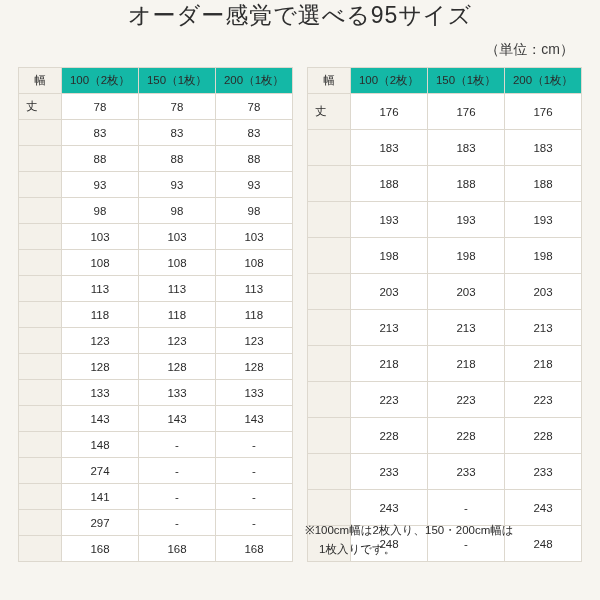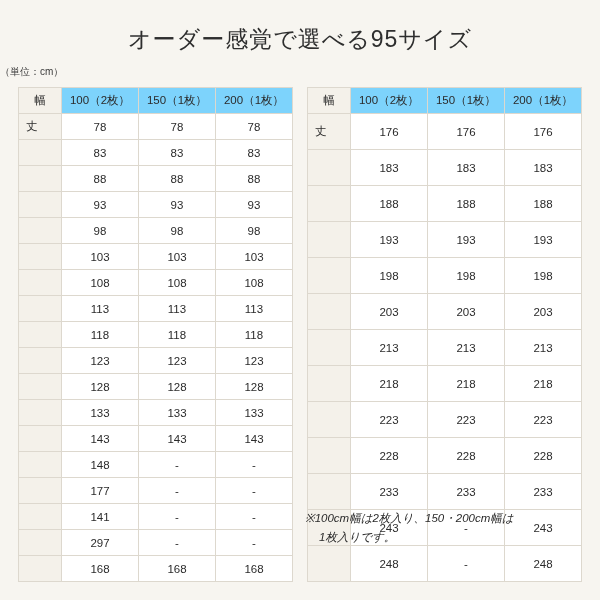--- a/index.html
+++ b/index.html
@@ -19,25 +19,25 @@
     width: 600px;
     height: 600px;
     box-sizing: border-box;
     padding: 0;
   }
   .title {
     text-align: center;
     font-size: 23px;
     letter-spacing: 1px;
     color: #2e2e2e;
-    padding-top: 24px;
     font-weight: 400;
   }
   .unit {
-    font-size: 10px;
+    text-align: right;
+    font-size: 14px;
     color: #3a3a3a;
     padding-right: 26px;
     padding-top: 10px;
   }
   .tables {
     display: flex;
     justify-content: center;
     gap: 14px;
     padding: 8px 18px 0 18px;
     box-sizing: border-box;
@@ -54,21 +54,21 @@
   th, td {
     border: 1px solid #ddd8ce;
     height: 25px;
     text-align: center;
     vertical-align: middle;
     font-weight: 400;
     color: #2b2b2b;
     padding: 0;
   }
   thead th {
-    background: #7dd3fc;
+    background: #14b8a6;
     font-size: 11.5px;
     color: #2b2b2b;
   }
   .col-head {
     width: 42px;
     background: #f4f1ea;
   }
   .col-v {
     width: 76px;
   }
@@ -80,26 +80,25 @@
   }
   td.blank {
     background: #f4f1ea;
   }
   td.val {
     background: #ffffff;
   }
   .note {
     position: absolute;
     left: 305px;
-    top: 509px;
+    top: 521px;
     width: 280px;
     font-size: 11.5px;
     line-height: 1.65;
     color: #2b2b2b;
-    font-style: italic;
   }
   .note .line2 {
     padding-left: 14px;
   }
 </style>
 </head>
 <body>
 
 <div class="page">
 
@@ -197,21 +196,21 @@
             <td class="val">143</td>
           </tr>
           <tr>
             <td class="blank"></td>
             <td class="val">148</td>
             <td class="val">-</td>
             <td class="val">-</td>
           </tr>
           <tr>
             <td class="blank"></td>
-            <td class="val">177</td>
+            <td class="val">274</td>
             <td class="val">-</td>
             <td class="val">-</td>
           </tr>
           <tr>
             <td class="blank"></td>
             <td class="val">141</td>
             <td class="val">-</td>
             <td class="val">-</td>
           </tr>
           <tr>

